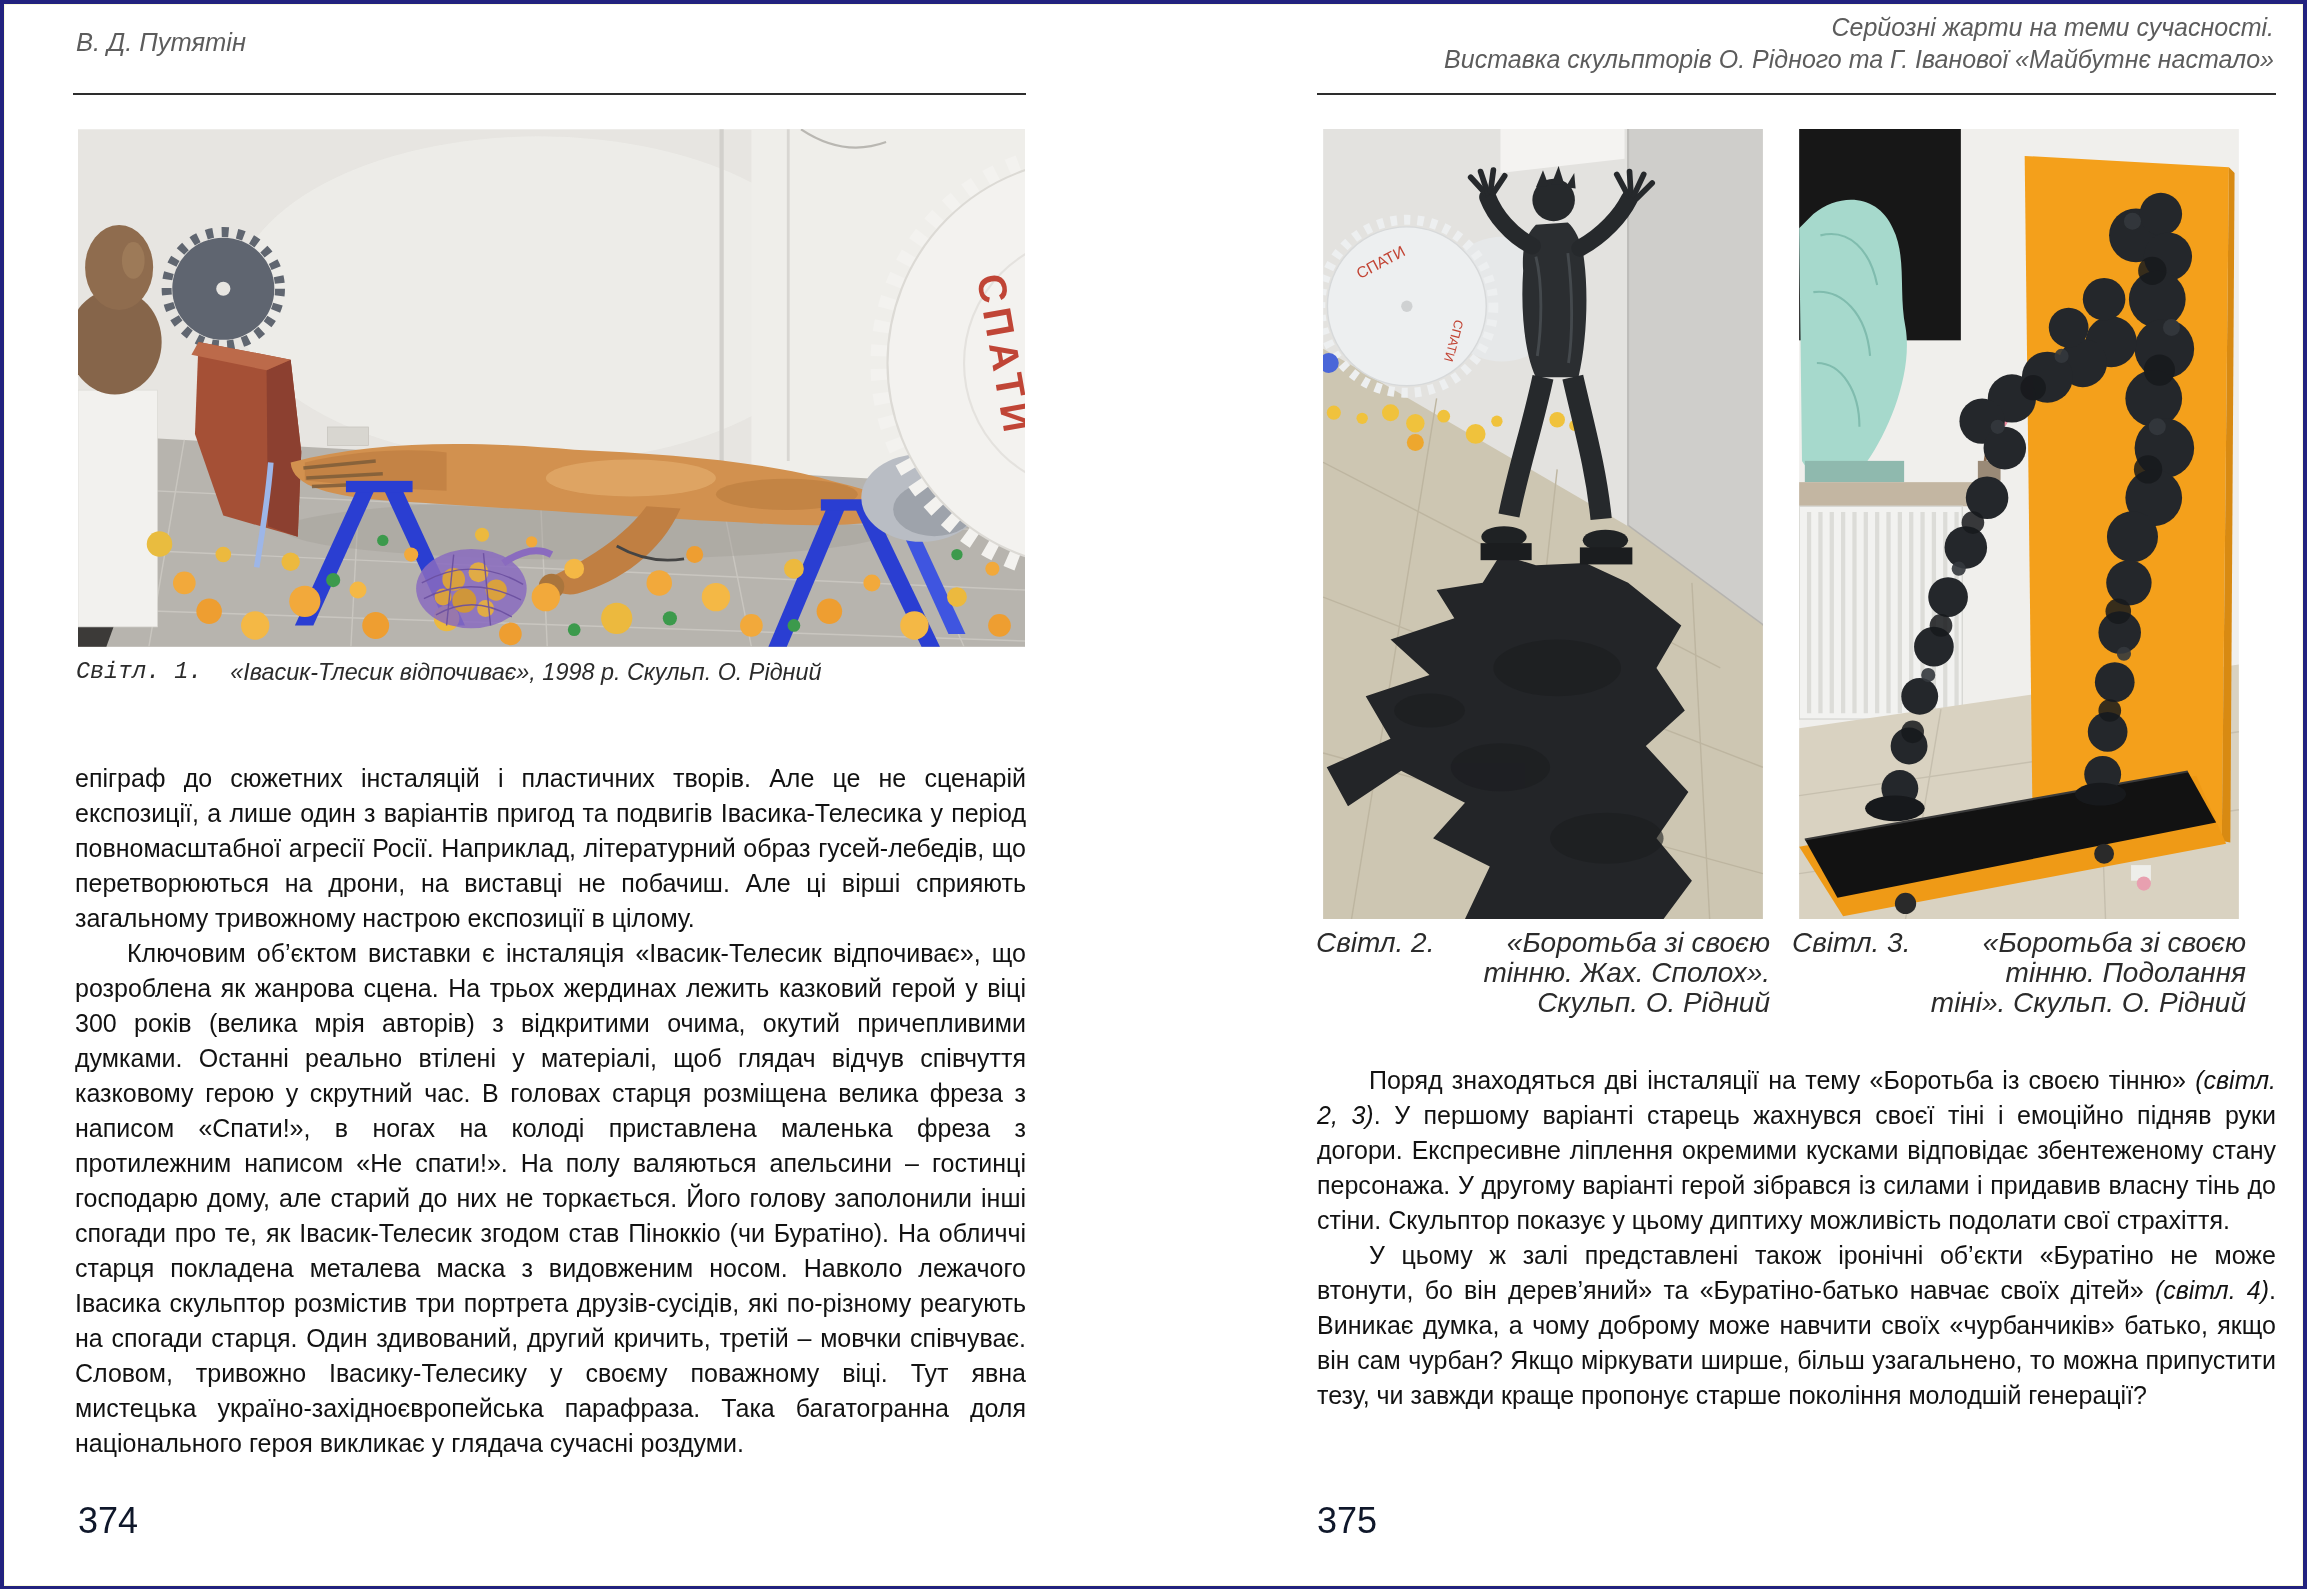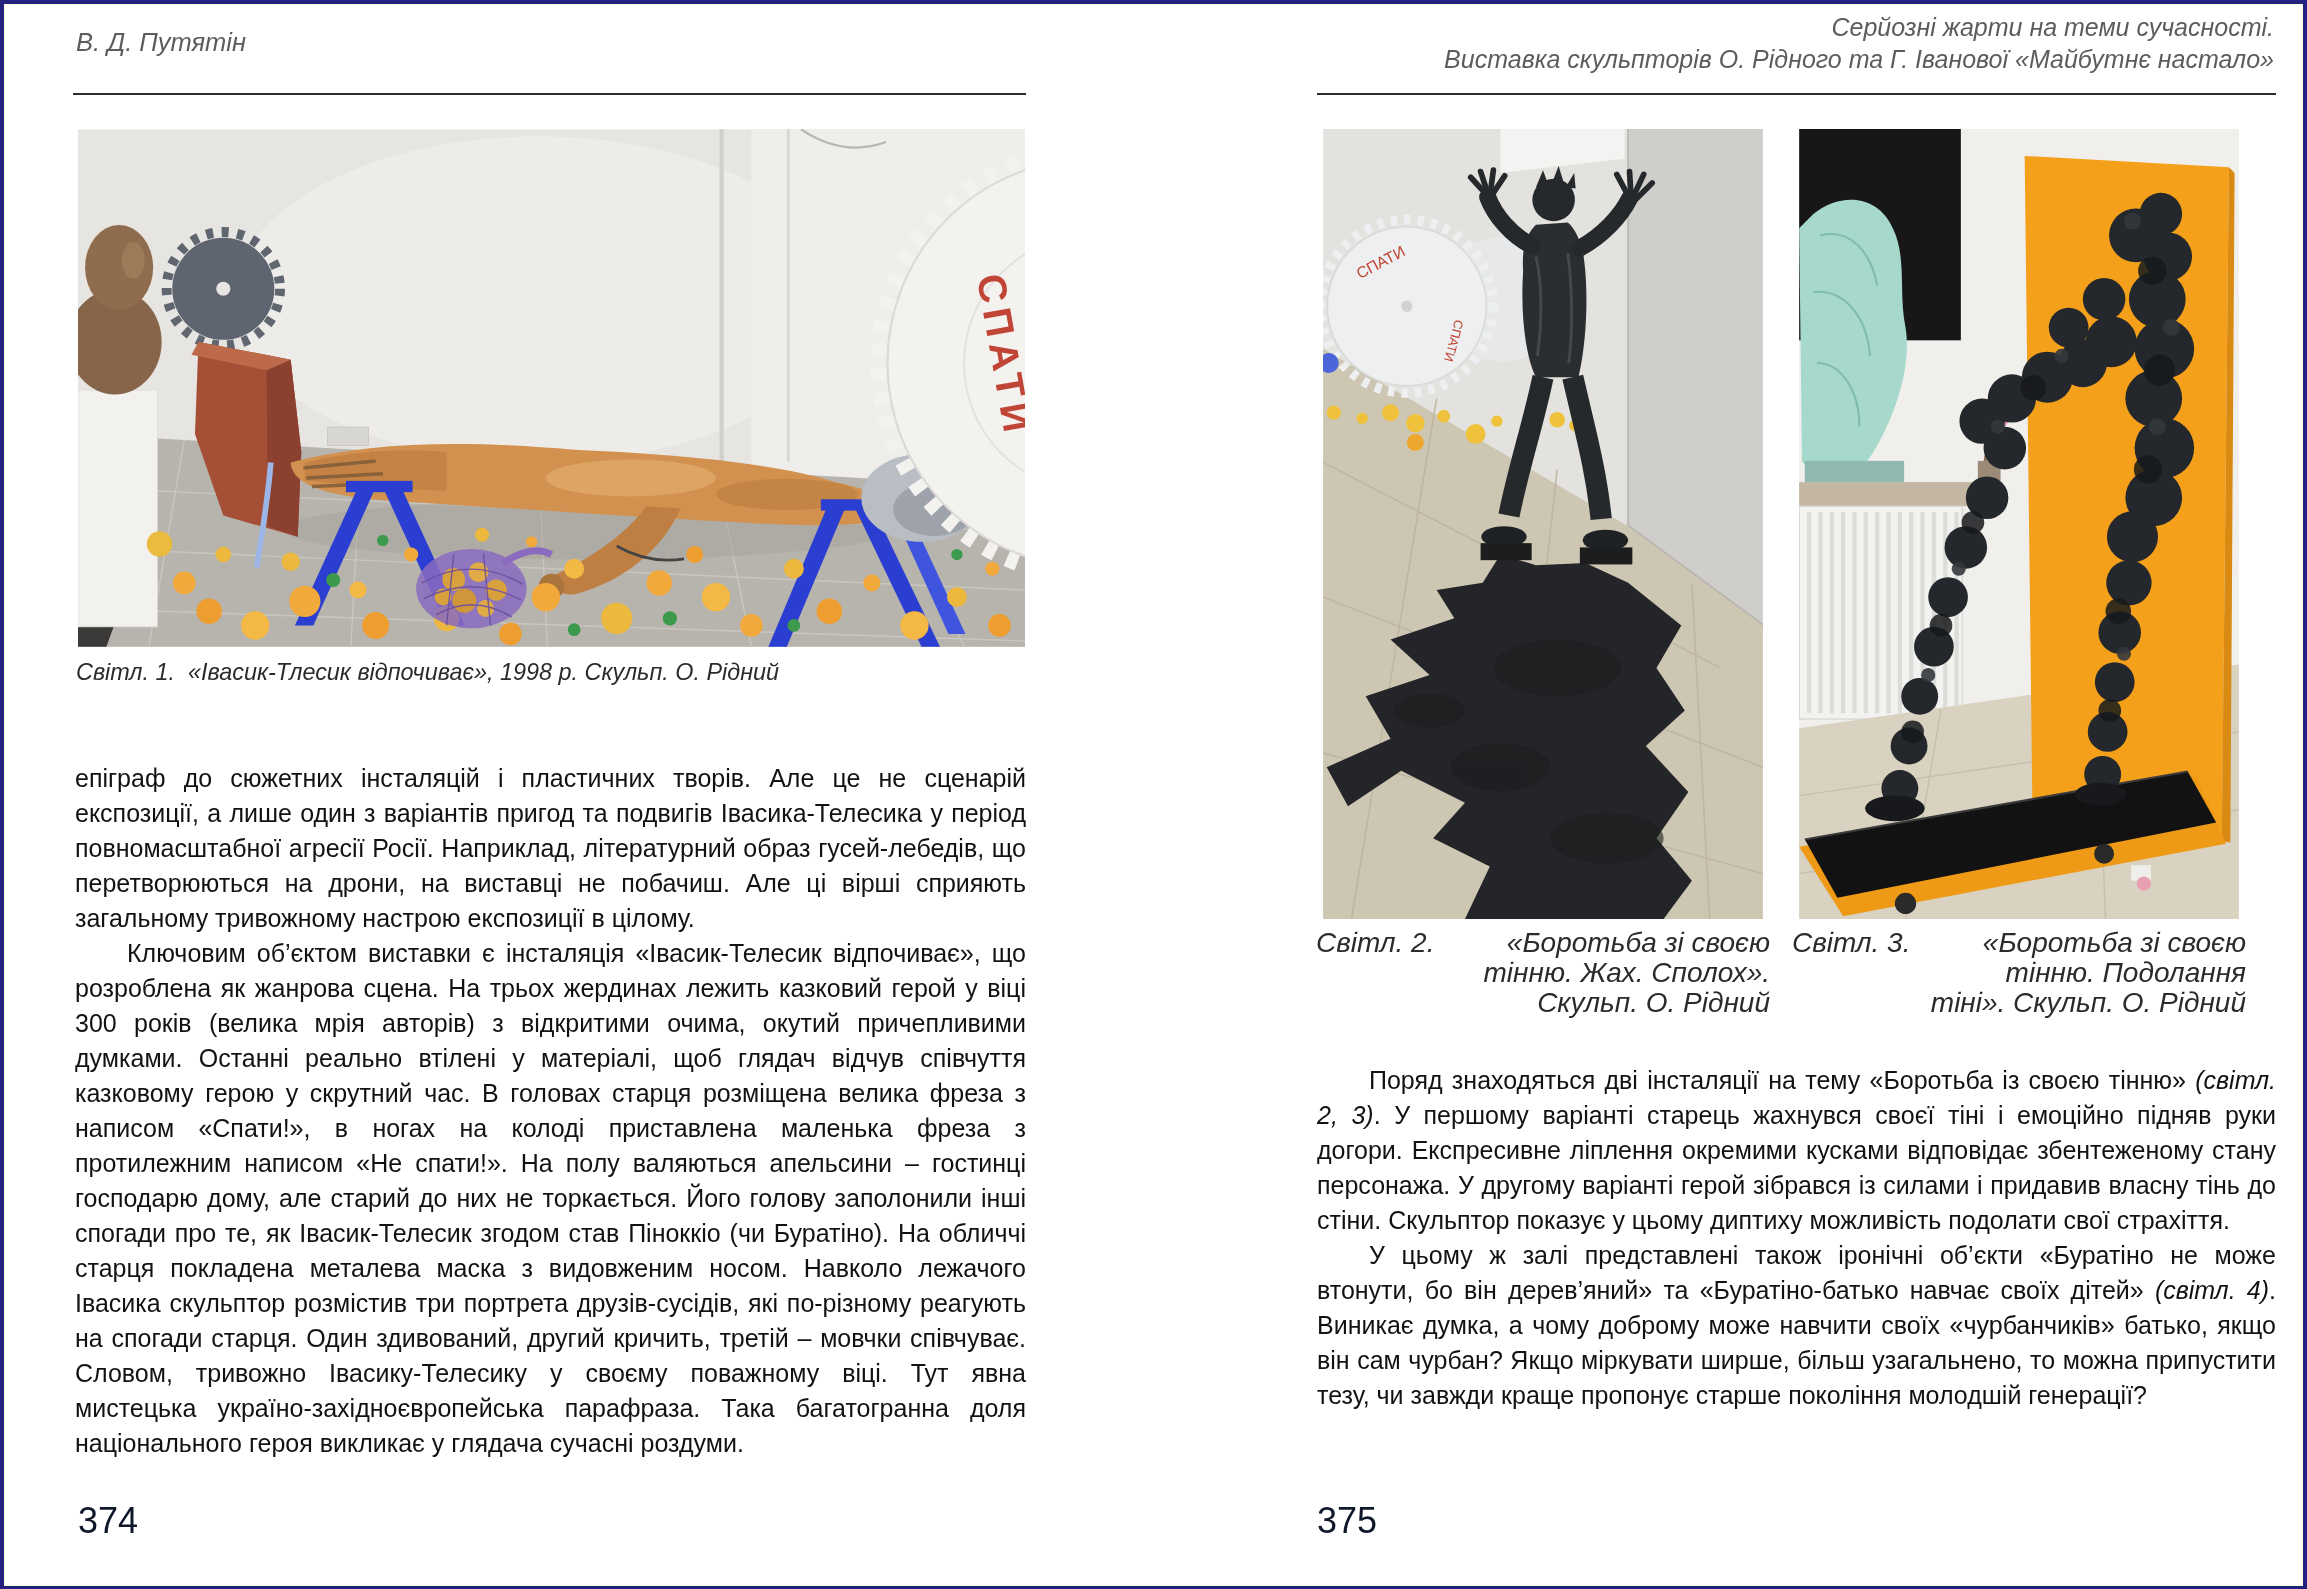--- a/index.html
+++ b/index.html
@@ -23,21 +23,21 @@
   .figure{position:absolute;}
   .figure svg{display:block;width:100%;height:100%;}
   #fig1{left:74px;top:125px;width:947px;height:518px;}
   #fig2{left:1319px;top:125px;width:440px;height:790px;}
   #fig3{left:1795px;top:125px;width:440px;height:790px;}
 
   
   .caption{font-style:italic;color:#2b2b2b;display:flex;}
   .cap-label{flex:none;}
   .cap1{position:absolute;left:72px;top:655px;width:950px;font-size:23.4px;}
-  .cap1 .cap-label{margin-right:13px;}
+  .cap1 .cap-label{margin-right:28px;font-family:Liberation Mono, monospace;}
   .cap-c{position:absolute;top:900px;font-size:28px;line-height:30px;justify-content:center;margin-top:24px;}
   .cap2{left:1312px;width:454px;}
   .cap3{left:1788px;width:454px;}
   .cap-c .cap-label{margin-right:14px;}
   .cap-c .cap-text{text-align:right;max-width:333px;}
 
   
   .body-text{position:absolute;font-size:25px;line-height:35px;text-align:justify;color:#121212;}
   .body-left{left:71px;top:757px;width:951px;}
   .body-right{left:1313px;top:1059px;width:959px;}

